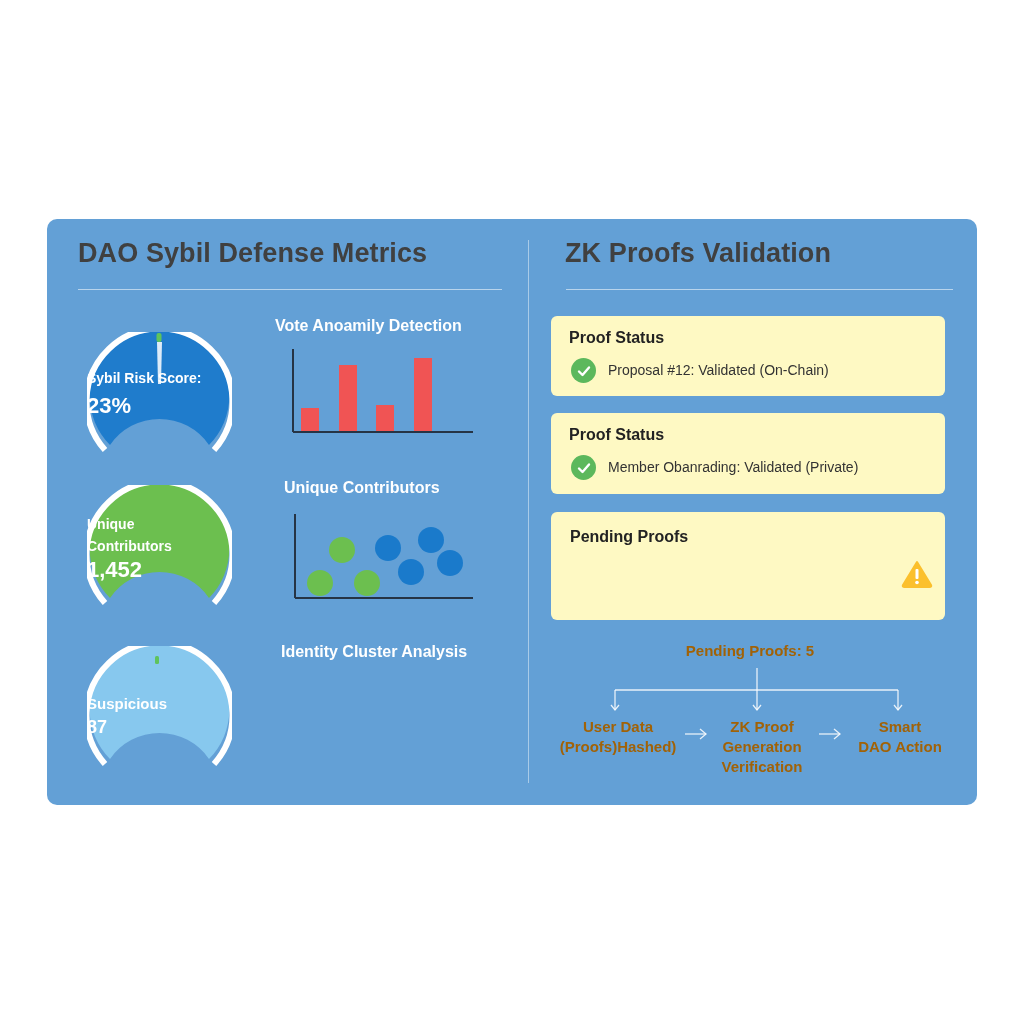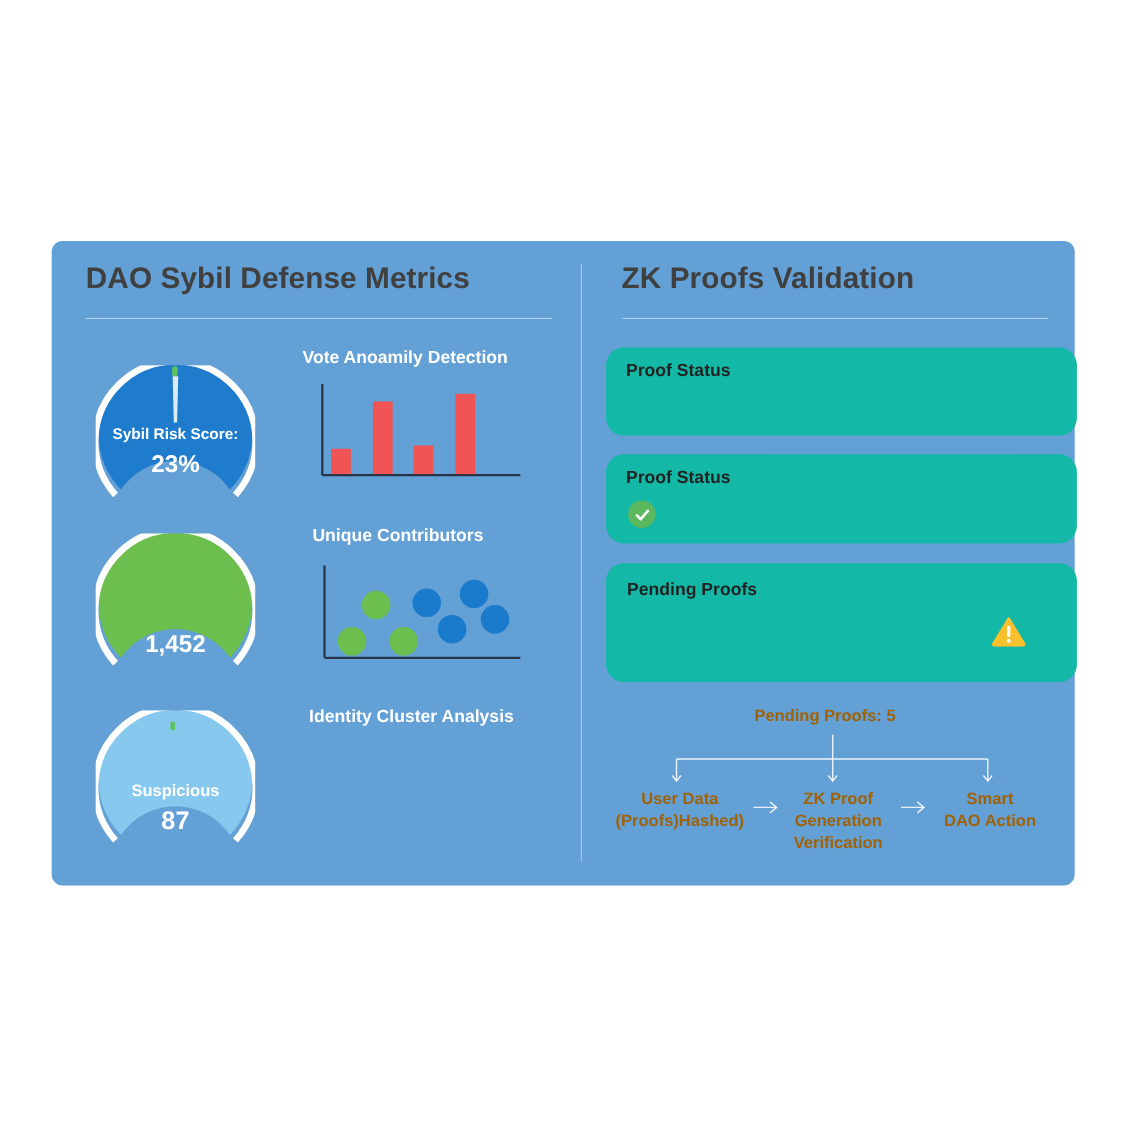--- a/index.html
+++ b/index.html
@@ -5,23 +5,23 @@
   html, body { margin:0; padding:0; }
   body { width:1024px; height:1024px; background:#ffffff; position:relative; overflow:hidden;
          font-family:"Liberation Sans", "DejaVu Sans", sans-serif; }
   .panel { position:absolute; left:47px; top:219px; width:930px; height:586px;
            background:#63a0d6; border-radius:10px; }
   .h1 { position:absolute; color:#404040; font-weight:bold; font-size:27px; letter-spacing:0.1px; }
   .rule { position:absolute; height:1px; background:rgba(255,255,255,0.55); }
   .vdiv { position:absolute; left:528px; top:240px; width:1px; height:543px; background:rgba(255,255,255,0.45); }
   .gauge { position:absolute; width:145px; height:145px; }
   .gauge svg { position:absolute; left:0; top:0; }
-  .gtext { position:absolute; left:0; width:145px; text-align:center; color:#ffffff; font-weight:bold;margin-top:16px; }
+  .gtext { position:absolute; left:0; width:145px; color:#ffffff; font-weight:bold; }
   .subtitle { position:absolute; color:#ffffff; font-weight:bold; font-size:16px; }
-  .card { position:absolute; left:551px; width:428px; background:#14b8a6; border-radius:16px; }
+  .card { position:absolute; left:551px; width:394px; background:#fef9c3; border-radius:6px; }
   .card-title { position:absolute; left:18px; color:#222; font-weight:bold; font-size:16px; }
   .card-row { position:absolute; left:20px; display:flex; align-items:center; }
   .check { width:25px; height:25px; border-radius:50%; background:#5cb85c; display:flex; align-items:center; justify-content:center; }
   .row-text { color:#333; font-size:14px; margin-left:12px; line-height:19px; }
   .warn { position:absolute; }
   .flow-label { position:absolute; color:#a16207; font-weight:bold; font-size:15px; text-align:center; line-height:20px; }
 </style>
 </head>
 <body>
 
@@ -40,31 +40,35 @@
   </svg>
   <div class="gtext" style="top:38px; font-size:14px;">Sybil Risk Score:</div>
   <div class="gtext" style="top:61px; font-size:22px;">23%</div>
 </div>
 
 <div class="gauge" style="left:87px; top:485px;">
   <svg width="145" height="145" viewBox="0 0 145 145">
     <path d="M 23 113 A 70 70 0 1 1 122 113 A 60 60 0 0 0 23 113 Z" fill="#6cbf4f"></path>
     <path d="M 18 118 A 73 73 0 1 1 127 118" fill="none" stroke="#ffffff" stroke-width="6"></path>
   </svg>
+  <div class="gtext" style="top:28px; font-size:14px; line-height:22px;">
+    <div>Unique</div>
+    <div>Contributors</div>
+  </div>
   <div class="gtext" style="top:72px; font-size:22px;">1,452</div>
 </div>
 
 <div class="gauge" style="left:87px; top:646px;">
   <svg width="145" height="145" viewBox="0 0 145 145">
     <path d="M 23 113 A 70 70 0 1 1 122 113 A 60 60 0 0 0 23 113 Z" fill="#87c8ee"></path>
     <path d="M 18 118 A 73 73 0 1 1 127 118" fill="none" stroke="#ffffff" stroke-width="6"></path>
     <rect x="68" y="10" width="4" height="8" rx="1.5" fill="#5fc35c"></rect>
   </svg>
   <div class="gtext" style="top:49px; font-size:15px;">Suspicious</div>
-  <div class="gtext" style="top:71px; font-size:23px;">87</div>
+  <div class="gtext" style="top:71px; font-size:18px;">87</div>
 </div>
 
 <div class="subtitle" style="left:275px; top:317px;">Vote Anoamily Detection</div>
 <svg style="position:absolute; left:285px; top:345px;" width="195" height="95">
   <line x1="8" y1="4" x2="8" y2="87" stroke="#263445" stroke-width="2"></line>
   <line x1="8" y1="87" x2="188" y2="87" stroke="#263445" stroke-width="2"></line>
   <rect x="16" y="63" width="18" height="23" fill="#f05454"></rect>
   <rect x="54" y="20" width="18" height="66" fill="#f05454"></rect>
   <rect x="91" y="60" width="18" height="26" fill="#f05454"></rect>
   <rect x="129" y="13" width="18" height="73" fill="#f05454"></rect>
@@ -83,30 +87,39 @@
   <circle cx="160" cy="53" r="13" fill="#1a7acb"></circle>
 </svg>
 
 <div class="subtitle" style="left:281px; top:643px;">Identity Cluster Analysis</div>
 
 <div class="h1" style="left:565px; top:238px;">ZK Proofs Validation</div>
 <div class="rule" style="left:566px; top:289px; width:387px;"></div>
 
 <div class="card" style="top:316px; height:80px;">
   <div class="card-title" style="top:13px;">Proof Status</div>
+  <div class="card-row" style="top:42px;">
+    <div class="check">
+      <svg width="14" height="14" viewBox="0 0 14 14">
+          <path d="M2 7.5 L5.5 11 L12 3.5" fill="none" stroke="#fff" stroke-width="2.4" stroke-linecap="round" stroke-linejoin="round"></path>
+        </svg>
+    </div>
+    <div class="row-text">Proposal #12: Validated (On-Chain)</div>
+  </div>
 </div>
 
 <div class="card" style="top:413px; height:81px;">
   <div class="card-title" style="top:13px;">Proof Status</div>
   <div class="card-row" style="top:42px;">
     <div class="check">
       <svg width="14" height="14" viewBox="0 0 14 14">
           <path d="M2 7.5 L5.5 11 L12 3.5" fill="none" stroke="#fff" stroke-width="2.4" stroke-linecap="round" stroke-linejoin="round"></path>
         </svg>
     </div>
+    <div class="row-text">Member Obanrading: Validated (Private)</div>
   </div>
 </div>
 
 <div class="card" style="top:512px; height:108px;">
   <div class="card-title" style="top:16px; left:19px;">Pending Proofs</div>
   <svg class="warn" style="left:350px; top:48px;" width="32" height="28" viewBox="0 0 32 28">
     <path d="M16 2 L30 25 Q31 27 28.5 27 L3.5 27 Q1 27 2 25 Z" fill="#fbc02d" stroke="#fbc02d" stroke-width="2" stroke-linejoin="round"></path>
     <rect x="14.5" y="9" width="3" height="10" rx="1" fill="#fff"></rect>
     <circle cx="16" cy="22.5" r="1.8" fill="#fff"></circle>
   </svg>

